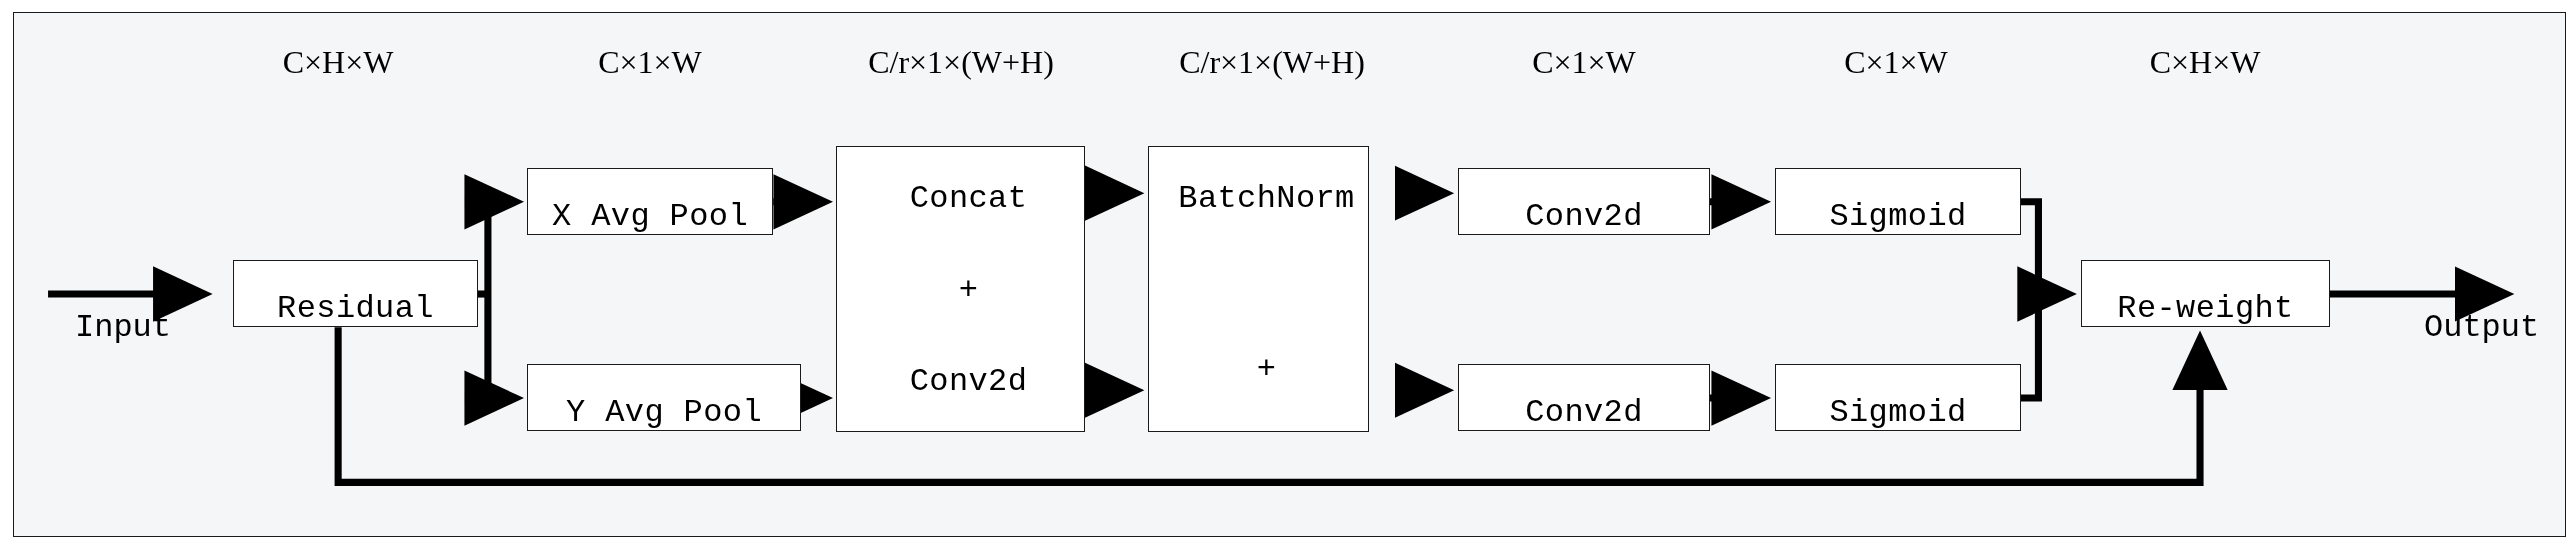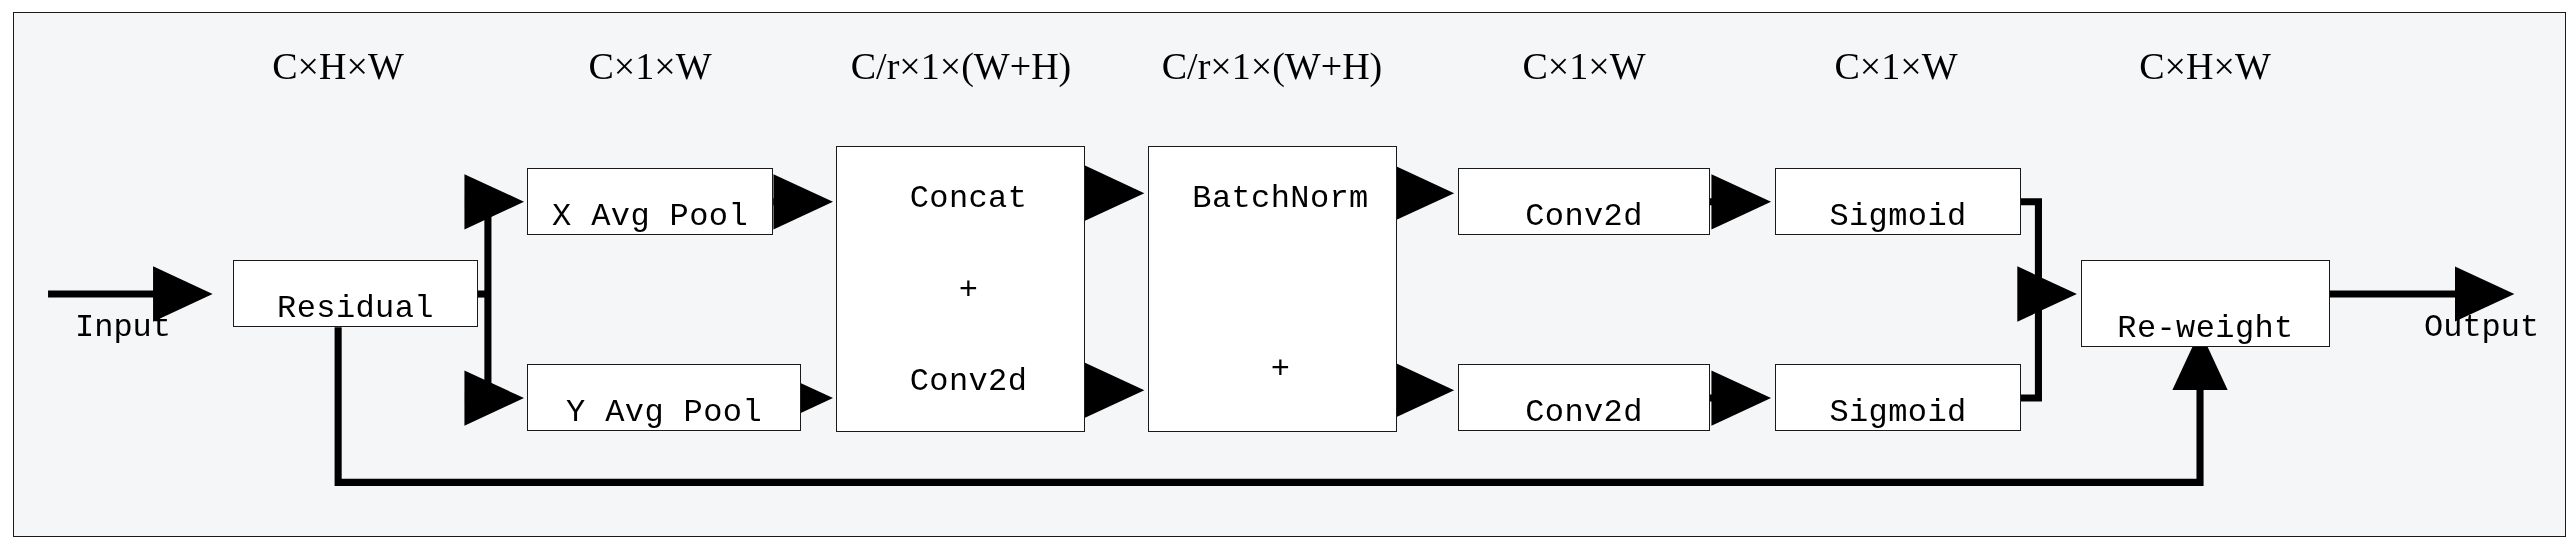--- a/index.html
+++ b/index.html
@@ -54,21 +54,21 @@
   .node .ln { display: block; }
   .node .plus { font-size: 32px; margin: 12.6px 0; }
   .node.tall { justify-content: space-between; padding: 35px 0 32px 16px; }
 
   
   .dimlabel {
     position: absolute;
     top: 44px;
     color: #000000;
     font-family: "Liberation Serif", "DejaVu Serif", serif;
-    font-size: 38px;
+    font-size: 32px;
     white-space: nowrap;
     transform: translateX(-50%);
   }
   
   .iolabel {
     position: absolute;
     color: #000000;
     font-family: "Liberation Mono", "DejaVu Sans Mono", monospace;
     font-size: 32px;
     white-space: nowrap;
@@ -126,37 +126,37 @@
         <span class="ln">X Avg Pool</span>
       </div>
       <div class="node" style="left: 527px; top: 364px; width: 274px; height: 67px; background: rgb(255, 255, 255);">
         <span class="ln">Y Avg Pool</span>
       </div>
       <div class="node tall" style="left: 836px; top: 146px; width: 249px; height: 286px; background: rgb(255, 255, 255);">
         <span class="ln">Concat</span>
         <span class="ln plus">+</span>
         <span class="ln">Conv2d</span>
       </div>
-      <div class="node tall" style="left: 1148px; top: 146px; width: 249px; height: 286px; background: rgb(255, 255, 255); align-items: center;">
+      <div class="node tall" style="left: 1148px; top: 146px; width: 221px; height: 286px; background: rgb(255, 255, 255); align-items: center;">
         <span class="ln">BatchNorm</span>
         <span class="ln plus">+</span>
       </div>
       <div class="node" style="left: 1458px; top: 168px; width: 252px; height: 67px; background: rgb(255, 255, 255);">
         <span class="ln">Conv2d</span>
       </div>
       <div class="node" style="left: 1458px; top: 364px; width: 252px; height: 67px; background: rgb(255, 255, 255);">
         <span class="ln">Conv2d</span>
       </div>
       <div class="node" style="left: 1775px; top: 168px; width: 246px; height: 67px; background: rgb(255, 255, 255);">
         <span class="ln">Sigmoid</span>
       </div>
       <div class="node" style="left: 1775px; top: 364px; width: 246px; height: 67px; background: rgb(255, 255, 255);">
         <span class="ln">Sigmoid</span>
       </div>
-      <div class="node" style="left: 2081px; top: 260px; width: 249px; height: 87px; background: rgb(255, 255, 255);">
+      <div class="node" style="left: 2081px; top: 260px; width: 249px; height: 67px; background: rgb(255, 255, 255);">
         <span class="ln">Re-weight</span>
       </div>
     </div>
 
   <div class="iolabel" style="left:27px; top:309px;">Input</div>
   <div class="iolabel" style="left:2376px; top:309px;">Output</div>
 </div>
 
 
 </body></html>

